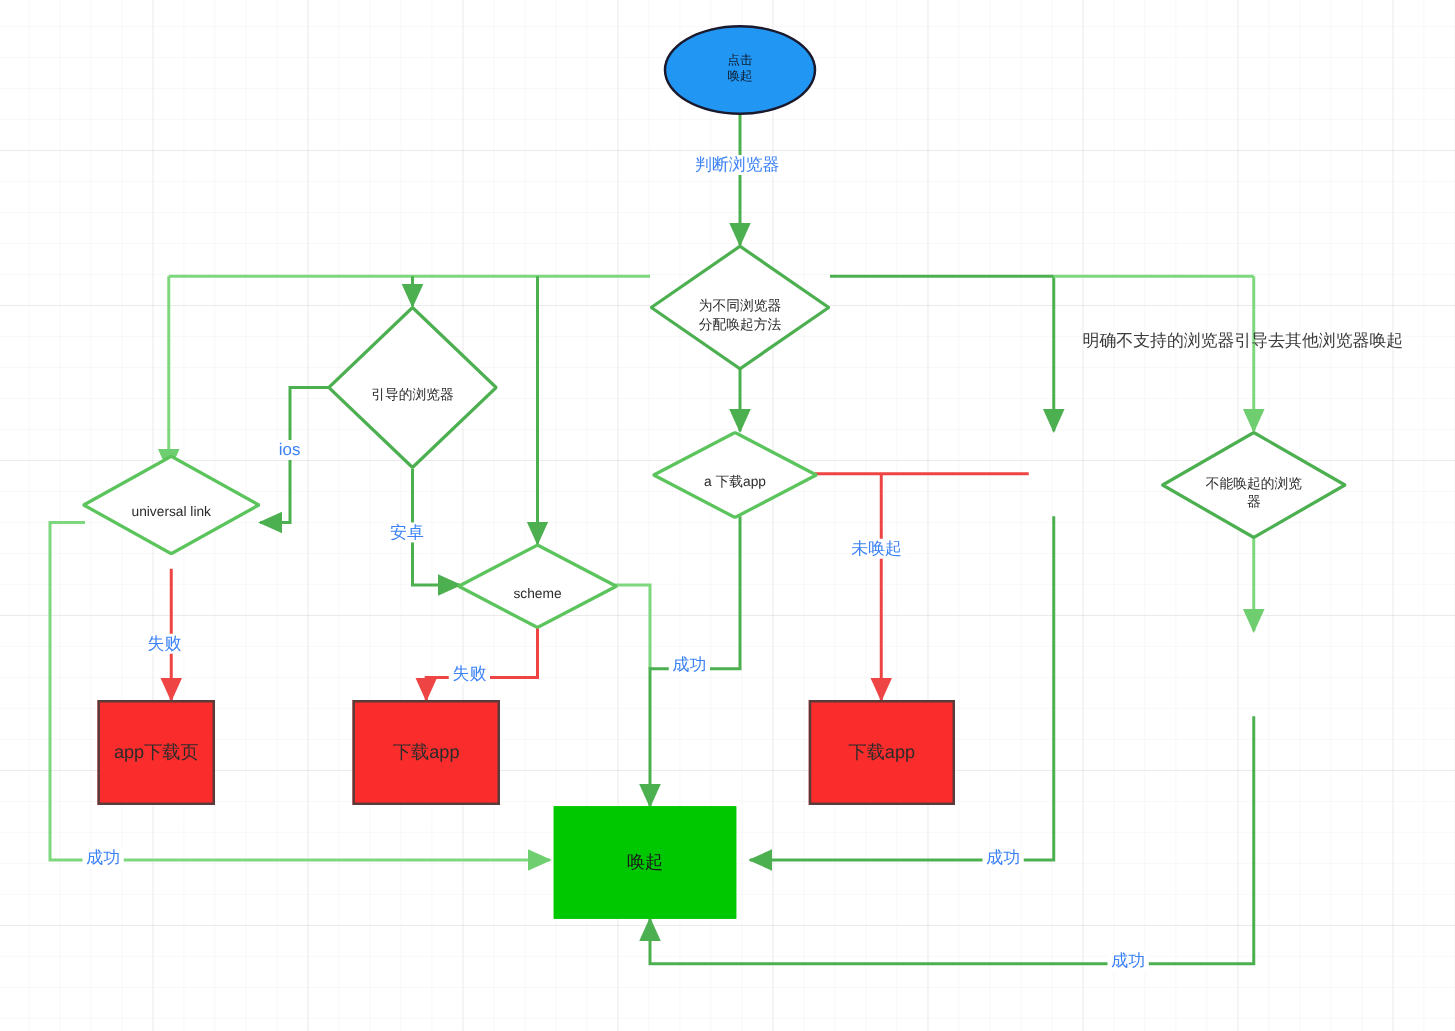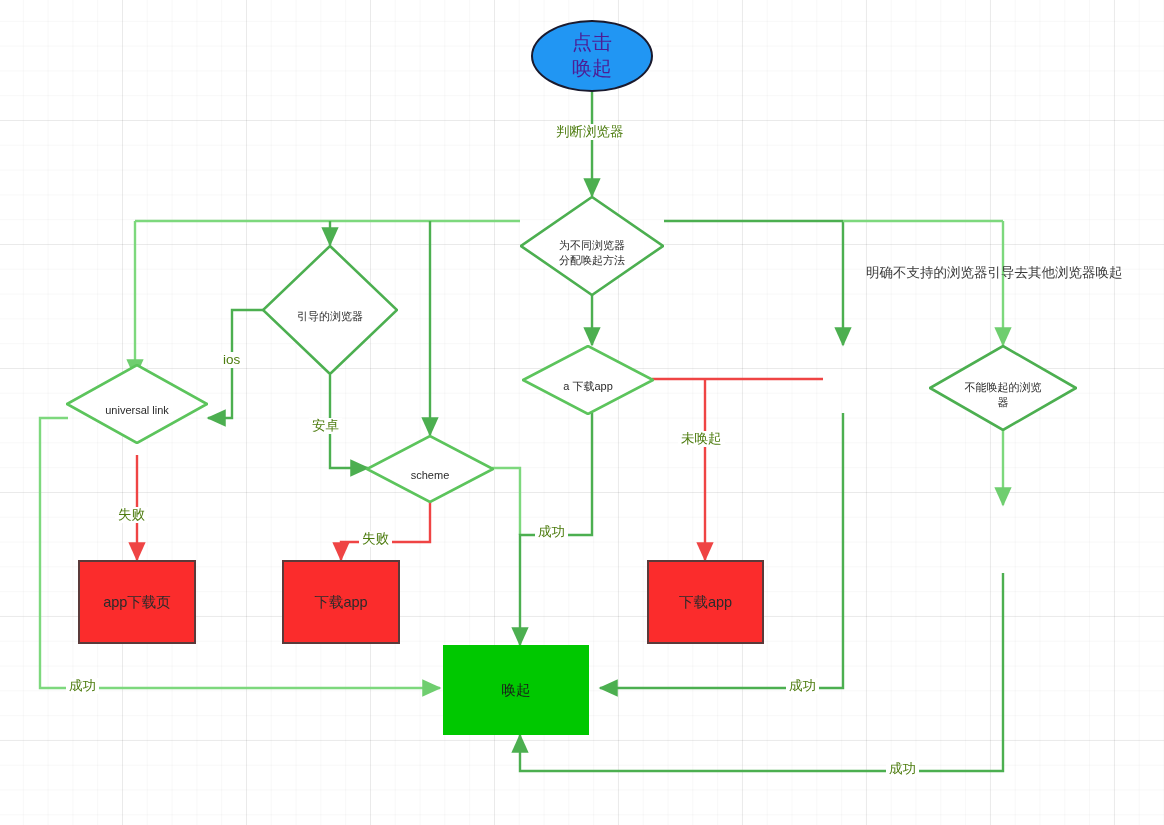--- a/index.html
+++ b/index.html
@@ -44,43 +44,43 @@
     z-index: 3;
     line-height: 1.28;
     white-space: pre-line;
     pointer-events: none;
   }
   
   .shape-ellipse {
     border-radius: 50%;
     background: #2196f3;
     border: 2px solid #1a1a2e;
-    color: #4c1d95;
-    font-size: 20px;
+    color: #0f172a;
+    font-size: 10px;
   }
   
   .shape-diamond { background: transparent; }
   .shape-diamond .diamond-bg {
     position: absolute;
     left: 0; top: 0; right: 0; bottom: 0;
     z-index: 1;
   }
   .shape-diamond .node-label { font-size: 11px; margin-top: 13px; }
   
   .shape-rect {
     border: 2px solid #4a3b3b;
     font-size: 14.5px;
   }
   .rect-red { background: #fb2c2c; border-color: #5b3a3a; color: #2b2b2b; }
   .rect-green { background: #00c800; border-color: #00c800; color: #1b1b1b; }
 
   .edge-label {
     position: absolute;
     font-size: 13.5px;
-    color: #4d7c0f;
+    color: #3b82f6;
     background: #ffffff;
     padding: 0 3px;
     white-space: nowrap;
     z-index: 4;
     line-height: 1.2;
   }
   .note-label {
     position: absolute;
     font-size: 13.5px;
     color: #3a3a3a;
@@ -196,21 +196,21 @@
 
   <div class="node shape-diamond" style="left:929px; top:345px; width:148px; height:86px;">
     <svg class="diamond-bg" viewBox="0 0 148 86" preserveAspectRatio="none">
       <polygon points="74,1 147,43 74,85 1,43" fill="#ffffff" stroke="#4caf50" stroke-width="2.6"></polygon>
     </svg>
     <span class="node-label">不能唤起的浏览
 器</span>
   </div>
 
 
-  <div class="node shape-rect rect-red" style="left:78px; top:560px; width:118px; height:84px;">
+  <div class="node shape-rect rect-red" style="left:78px; top:560px; width:94px; height:84px;">
     <span class="node-label">app下载页</span>
   </div>
 
   <div class="node shape-rect rect-red" style="left:282px; top:560px; width:118px; height:84px;">
     <span class="node-label">下载app</span>
   </div>
 
   <div class="node shape-rect rect-red" style="left:647px; top:560px; width:117px; height:84px;">
     <span class="node-label">下载app</span>
   </div>

